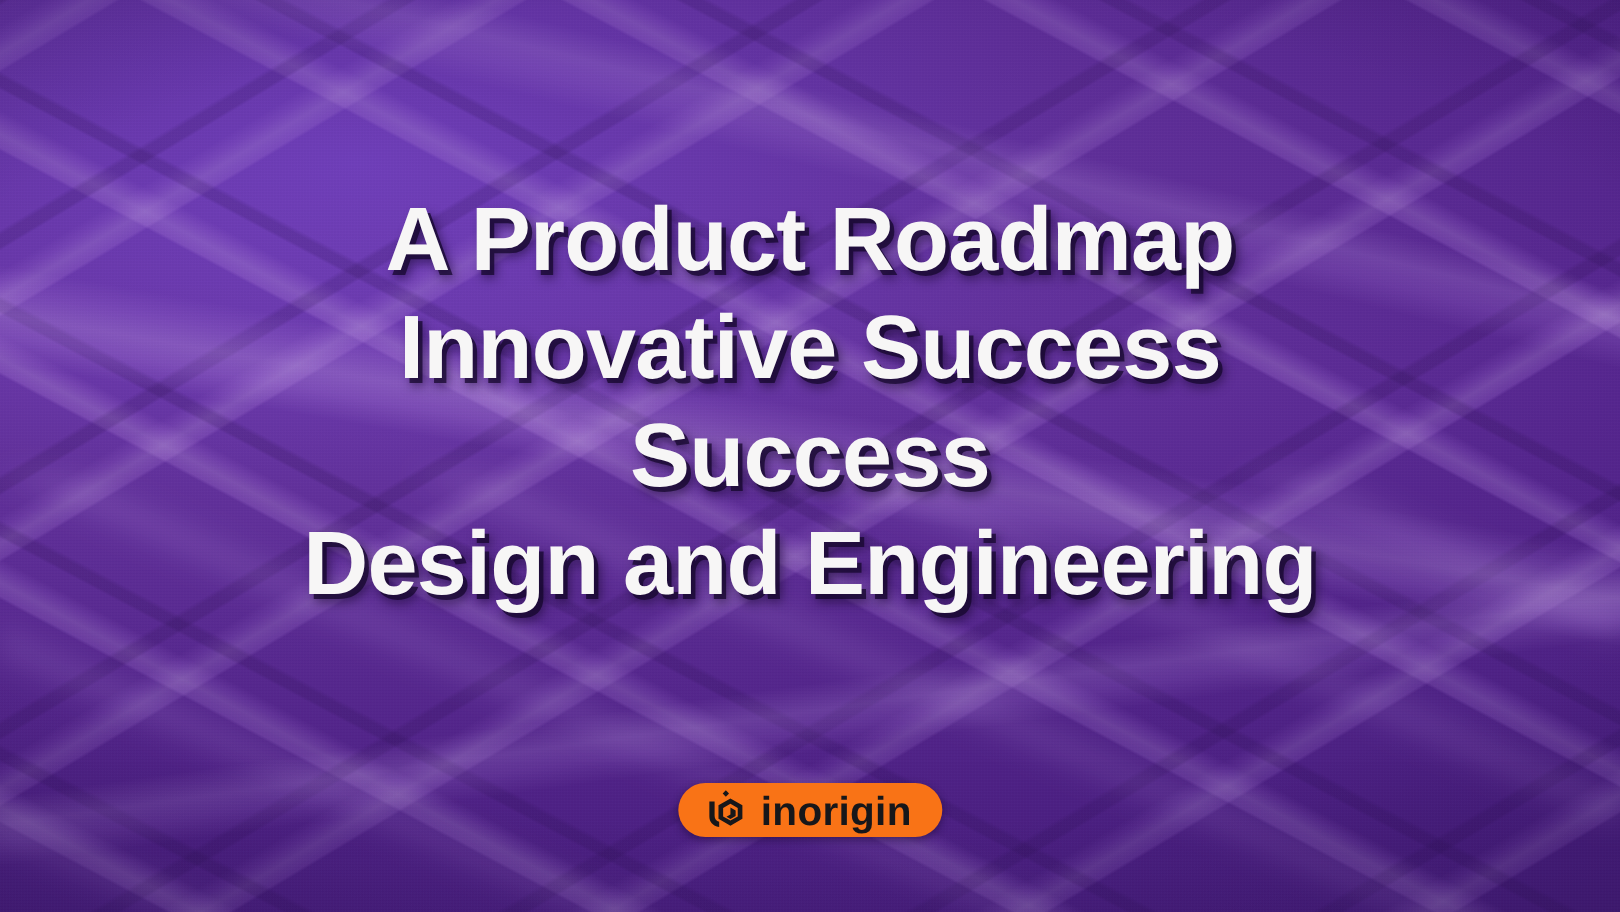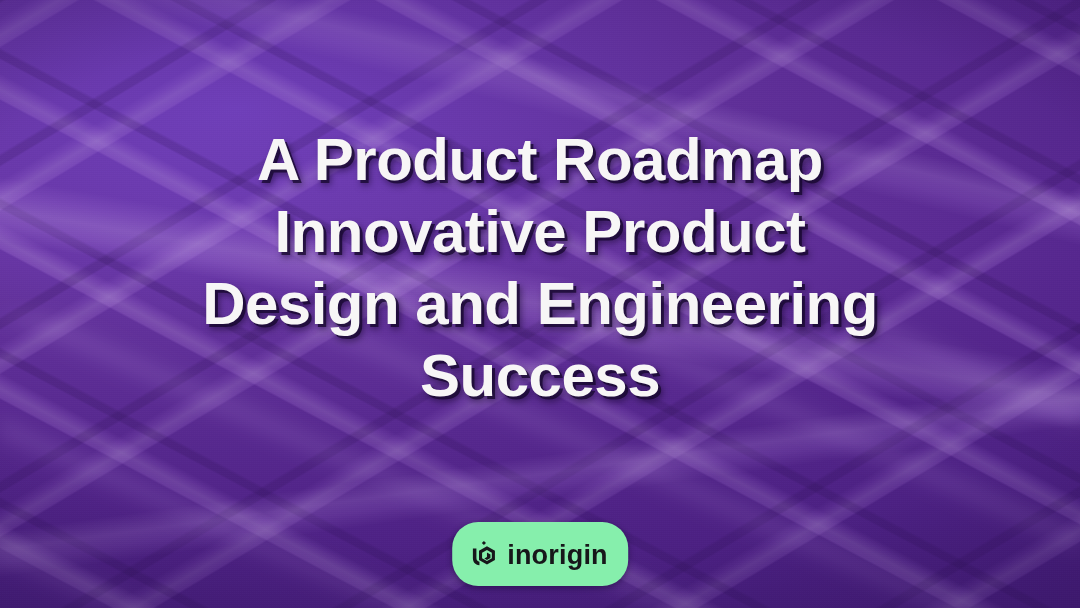--- a/index.html
+++ b/index.html
@@ -149,26 +149,26 @@
     padding-top: 124px;
   }
   #headline .hl-line { display: block; white-space: nowrap; }
 
   
   #logo-badge {
     position: absolute;
     left: 50%;
     transform: translateX(-50%);
     top: 522px;
-    height: 64px;
+    height: 36px;
     padding: 0 20px 0 16px;
     display: flex;
     align-items: center;
     gap: 9px;
-    background: #86efac;
+    background: #f97316;
     border-radius: 26px;
     box-shadow: 0 2px 6px rgba(18,4,40,0.45);
   }
   #logo-mark { display: block; width: 30px; height: 30px; }
   #logo-wordmark {
     color: #17171a;
     font-size: 27px;
     font-weight: 700;
     letter-spacing: 0.2px;
     line-height: 1;
@@ -188,23 +188,23 @@
   <div class="bg-layer" id="bg-beams"></div>
   <div class="bg-layer" id="bg-soft-bottom"></div>
   <div class="bg-layer" id="bg-tint"></div>
   <div class="bg-layer" id="bg-vignette"></div>
   <div class="bg-layer" id="bg-grain"></div>
 
   <div id="content">
 
     <h1 id="headline">
       <span class="hl-line">A Product Roadmap</span>
-      <span class="hl-line">Innovative Product</span>
+      <span class="hl-line">Innovative Success</span>
+      <span class="hl-line">Success</span>
       <span class="hl-line">Design and Engineering</span>
-      <span class="hl-line">Success</span>
     </h1>
 
     <div id="logo-badge">
       <svg id="logo-mark" viewBox="0 0 64 64" aria-hidden="true">
 
         <path d="M33.5 4 L38 8.5 L33.5 13 L29 8.5 Z" fill="#17171A"></path>
 
         <path d="M10 20 L17.5 20 L17.5 40.5 C17.5 45 20 47.5 24 48.6 L24 56
                  C14.5 54.6 10 48.8 10 40.8 Z" fill="#17171A"></path>
 

